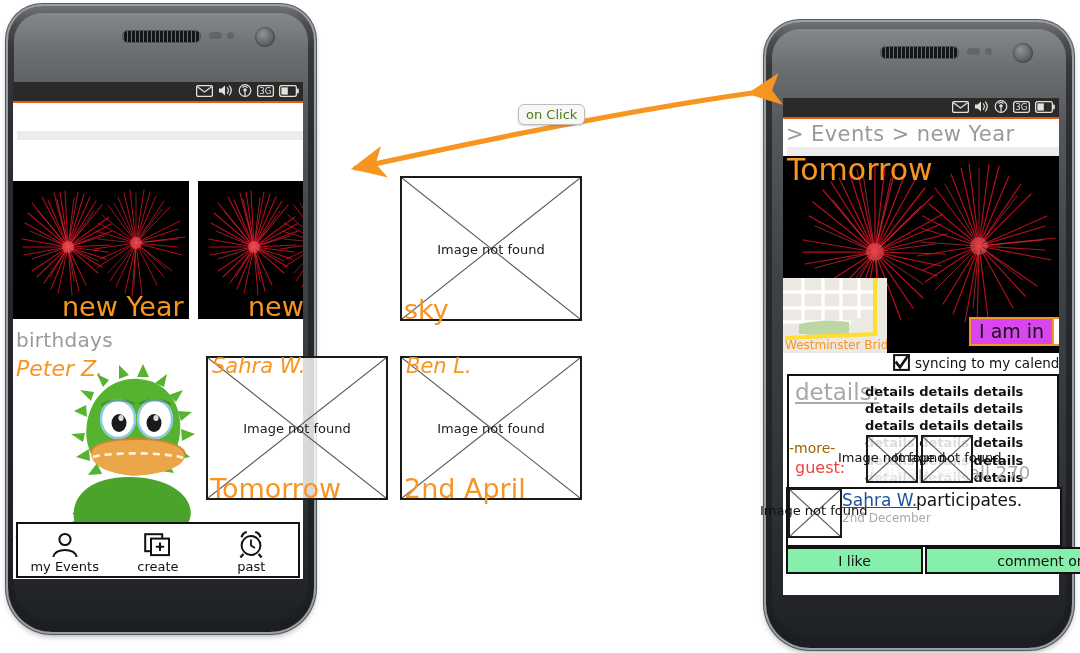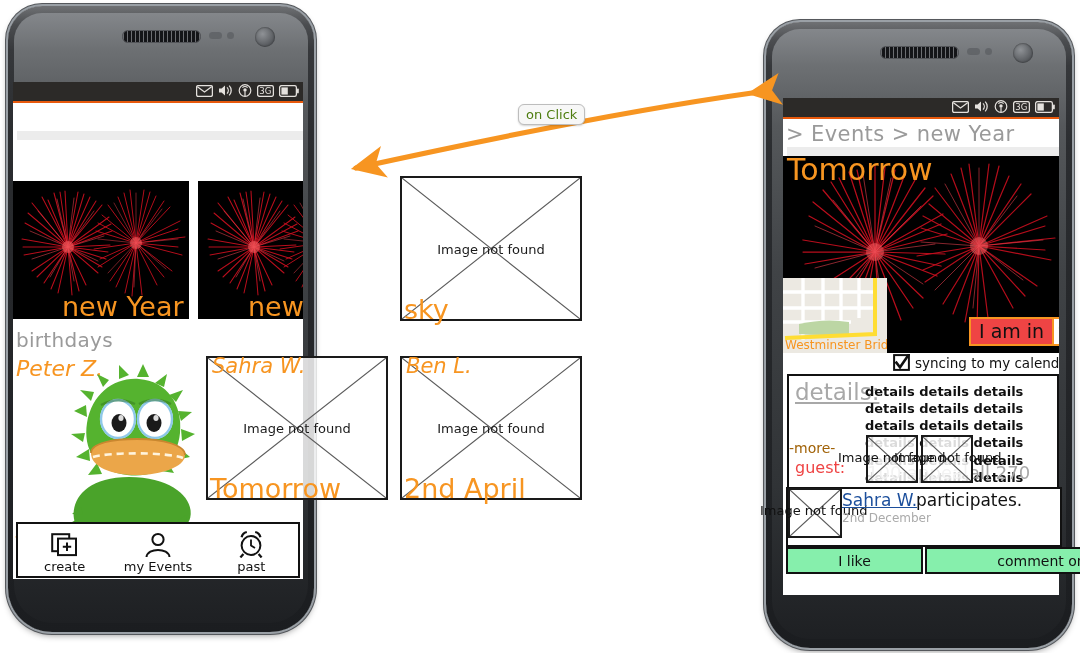--- a/index.html
+++ b/index.html
@@ -73,21 +73,21 @@
     padding-bottom:2px;}
   .navbtn span{font-size:13px;color:#111;margin-top:1px;}
   .navbtn svg{display:block;}
 
   
   .hero{position:absolute;background:#000;overflow:hidden;}
   .hero .hero-cap{position:absolute;left:4px;top:-4px;color:#f79521;font-size:30px;white-space:nowrap;}
   .map{position:absolute;overflow:hidden;background:#ece9e2;}
   .map .mlabel{position:absolute;left:2px;bottom:1px;color:#f79521;font-size:12px;white-space:nowrap;}
 
-  .iamin{position:absolute;display:flex;border:2px solid #f79521;background:#ef4444;}
+  .iamin{position:absolute;display:flex;border:2px solid #f79521;background:#d946ef;}
   .iamin .lbl{padding:1px 8px 2px 8px;font-size:19px;color:#111;white-space:nowrap;
     font-family:"DejaVu Sans",sans-serif;}
   .iamin .arrow{width:18px;border-left:2px solid #f79521;display:flex;align-items:center;
     justify-content:center;background:#fff;}
 
   .syncrow{position:absolute;display:flex;align-items:center;gap:5px;font-size:13.5px;color:#111;
     white-space:nowrap;}
 
   .panel{position:absolute;border:2px solid #111;background:#fff;}
   .det-label{position:absolute;color:#a8a8a8;font-size:23px;}
@@ -396,33 +396,33 @@
         <path d="M40 96 C40 86 62 82 86 82 C112 82 134 88 134 98 C134 110 110 118 86 118 C60 118 40 110 40 96 Z" fill="#eba649"></path>
         <path d="M42 100 C58 95 116 95 132 101" fill="none" stroke="#fff4dd" stroke-width="2.6" stroke-dasharray="7 5"></path>
         <path d="M40 96 C40 86 62 82 86 82 C112 82 134 88 134 98" fill="none" stroke="#c9872f" stroke-width="1.8"></path>
       </svg>
     </div>
 
     <div class="bday-when" style="left:2px;top:444px;">today</div>
 
     <div class="navbar" style="left:3px;top:440px;width:280px;height:52px;">
       <div class="navbtn">
+        <svg width="30" height="26" viewBox="0 0 30 26">
+          <circle cx="15" cy="7.5" r="5.6" fill="none" stroke="#111" stroke-width="2"></circle>
+          <path d="M3.5 25 C4.5 15.5 25.5 15.5 26.5 25" fill="none" stroke="#111" stroke-width="2"></path>
+        </svg>
+        <span>my Events</span>
+      </div>
+      <div class="navbtn">
         <svg width="28" height="26" viewBox="0 0 28 26">
           <rect x="1.2" y="2.2" width="17" height="17" fill="#fff" stroke="#111" stroke-width="2"></rect>
           <rect x="7" y="6.6" width="18" height="16.5" fill="#fff" stroke="#111" stroke-width="2"></rect>
           <path d="M16 10.6 v8.4 M11.8 14.8 h8.4" stroke="#111" stroke-width="2"></path>
         </svg>
         <span>create</span>
-      </div>
-      <div class="navbtn">
-        <svg width="30" height="26" viewBox="0 0 30 26">
-          <circle cx="15" cy="7.5" r="5.6" fill="none" stroke="#111" stroke-width="2"></circle>
-          <path d="M3.5 25 C4.5 15.5 25.5 15.5 26.5 25" fill="none" stroke="#111" stroke-width="2"></path>
-        </svg>
-        <span>my Events</span>
       </div>
       <div class="navbtn">
         <svg width="30" height="28" viewBox="0 0 30 28">
           <circle cx="15" cy="15.5" r="9.4" fill="#fff" stroke="#111" stroke-width="2"></circle>
           <path d="M15 9.5 v6 l4 2.6" fill="none" stroke="#111" stroke-width="1.8"></path>
           <path d="M5.6 7.2 a7 7 0 0 1 5.2 -5.2" fill="none" stroke="#111" stroke-width="2.3"></path>
           <path d="M24.4 7.2 a7 7 0 0 0 -5.2 -5.2" fill="none" stroke="#111" stroke-width="2.3"></path>
           <path d="M7.4 24 l-3 3.4 M22.6 24 l3 3.4" stroke="#111" stroke-width="2.3"></path>
         </svg>
         <span>past</span>

